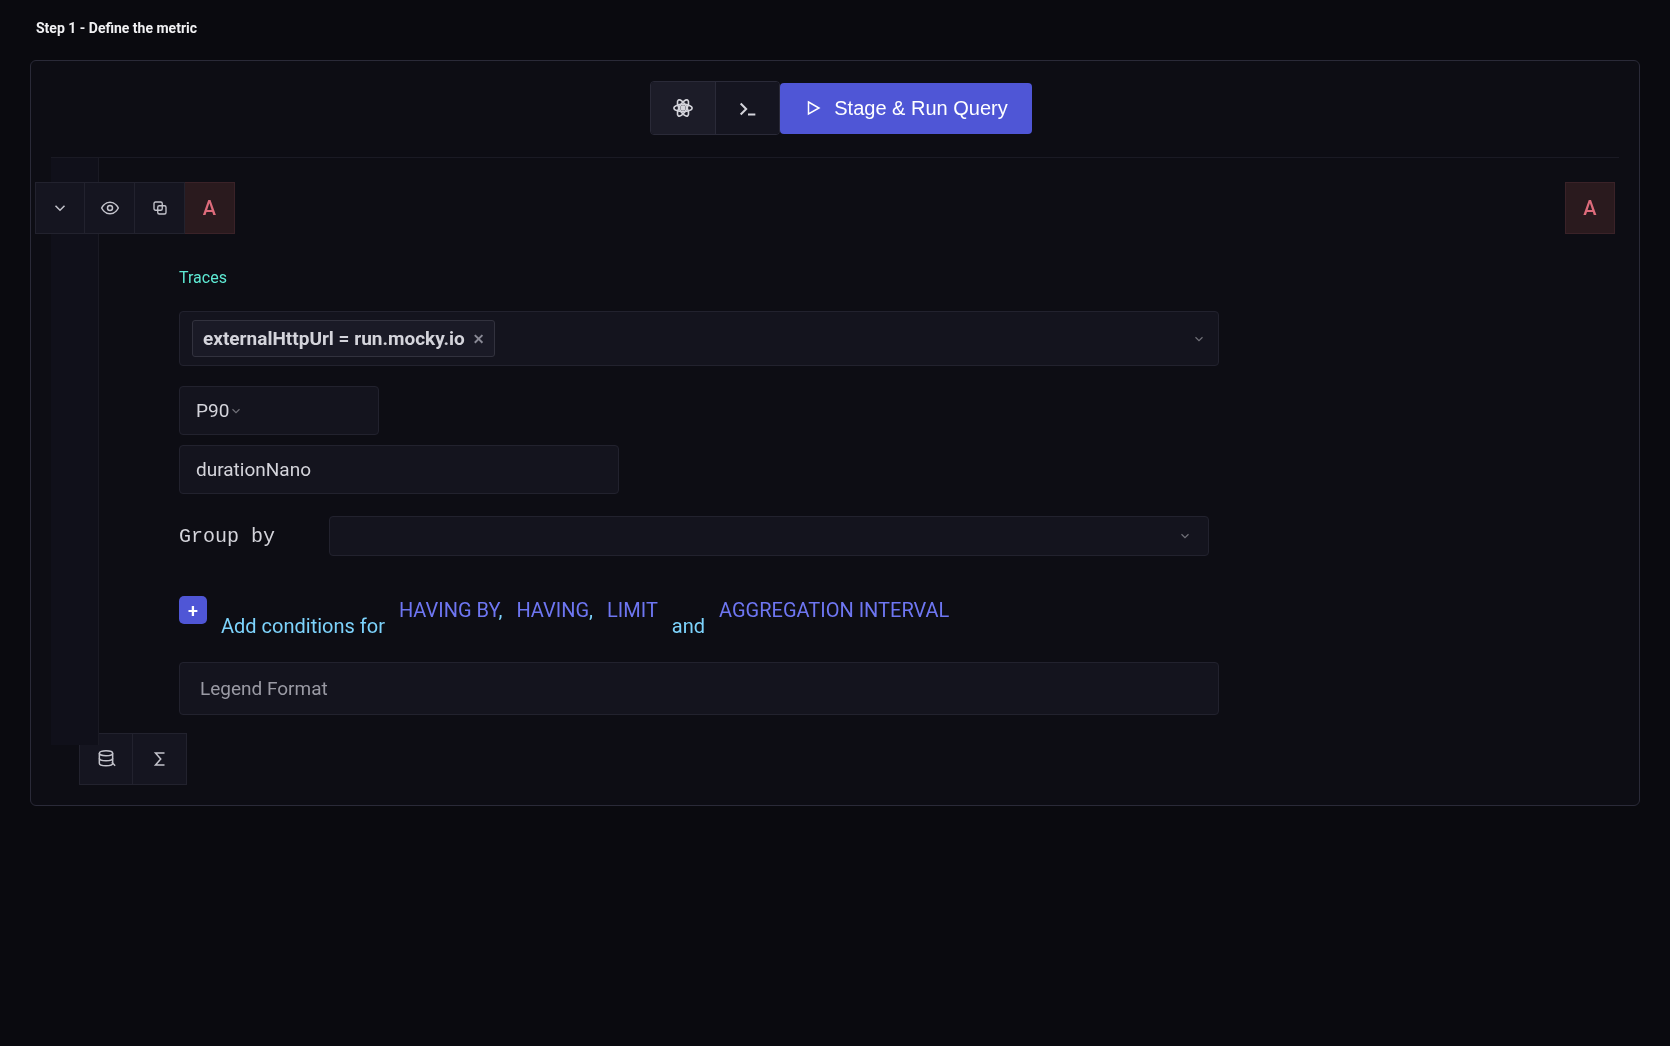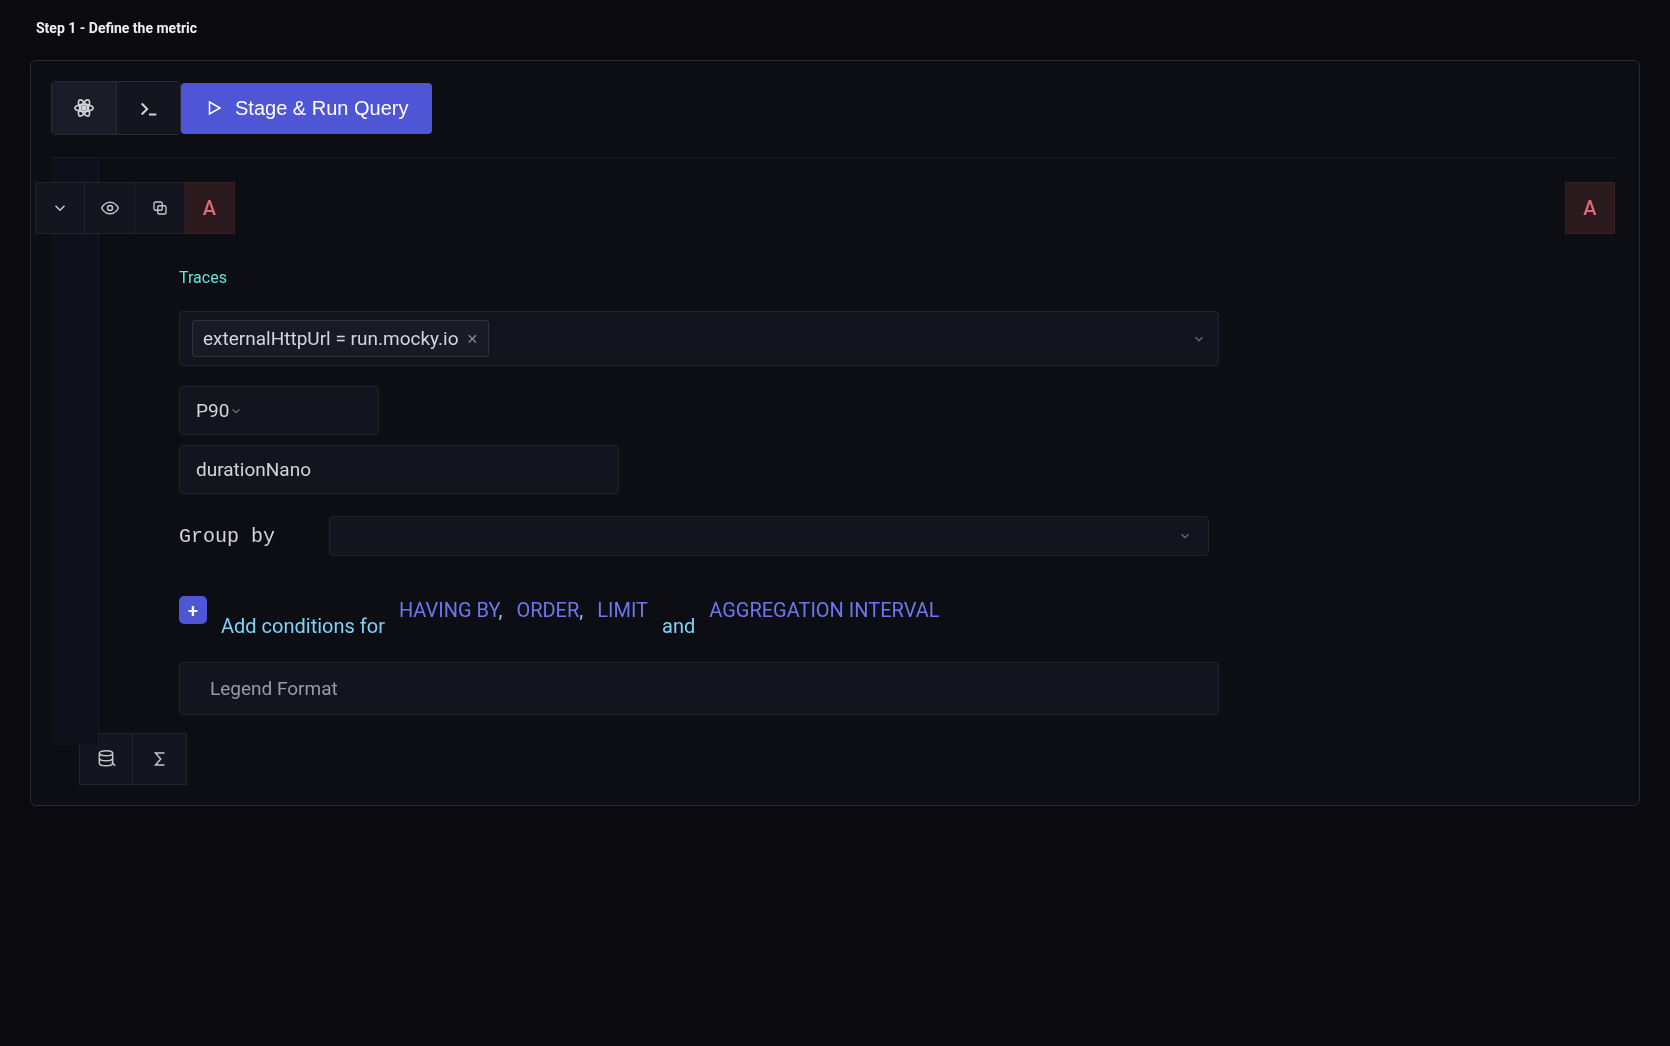--- a/index.html
+++ b/index.html
@@ -19,23 +19,24 @@
     }
     .panel {
       border: 1px solid #2a2a38;
       border-radius: 6px;
       background: #0d0d14;
       padding: 20px;
       position: relative;
     }
     .toolbar {
       display: flex;
-      justify-content: flex-start;
+      justify-content: center;
       align-items: center;
       margin-bottom: 22px;
+      margin-left: 12px;
     }
     .toolbar-left {
       display: flex;
       gap: 0;
       border: 1px solid #2a2a38;
       border-radius: 4px;
       overflow: hidden;
     }
     .toolbar-left .icon-btn {
       width: 64px;
@@ -154,20 +155,21 @@
     .filter-chip {
       display: inline-flex;
       align-items: center;
       gap: 8px;
       background: #1a1a26;
       border: 1px solid #32323e;
       border-radius: 3px;
       padding: 6px 10px;
       font-size: 19px;
       color: #d4d4db;
+      font-weight: bold;
     }
     .chip-close {
       color: #8a8a96;
       cursor: pointer;
       font-size: 14px;
     }
     .filter-caret {
       margin-left: auto;
       color: #707078;
     }
@@ -226,21 +228,21 @@
       cursor: pointer;
       font-size: 18px;
       font-weight: 600;
     }
     .cond-text { color: #7dd3fc; margin-top: 32px; }
     .cond-link { color: #6e76f2; }
     .legend-box {
       background: #14141e;
       border: 1px solid #22222e;
       border-radius: 4px;
-      padding: 14px 30px;
+      padding: 14px 20px;
       font-size: 19px;
       color: #d4d4db;
       width: 100%;
       max-width: 1040px;
     }
     .bottom-strip {
       display: flex;
       margin-top: -12px;
       margin-left: 28px;
     }
@@ -359,21 +361,21 @@
         </div>
       </div>
 
       <div class="conditions-row">
         <div class="plus-btn">+</div>
         <span class="cond-text">Add conditions for</span>
         <span>
           <span class="cond-link">HAVING BY</span><span class="cond-text">,</span>
         </span>
         <span>
-          <span class="cond-link">ORDER</span><span class="cond-text">,</span>
+          <span class="cond-link">HAVING</span><span class="cond-text">,</span>
         </span>
         <span class="cond-link">LIMIT</span>
         <span class="cond-text">and</span>
         <span class="cond-link">AGGREGATION INTERVAL</span>
       </div>
 
       <div class="legend-box">
         <span style="color:#9a9aa4">Legend Format</span>
       </div>
     </div>

